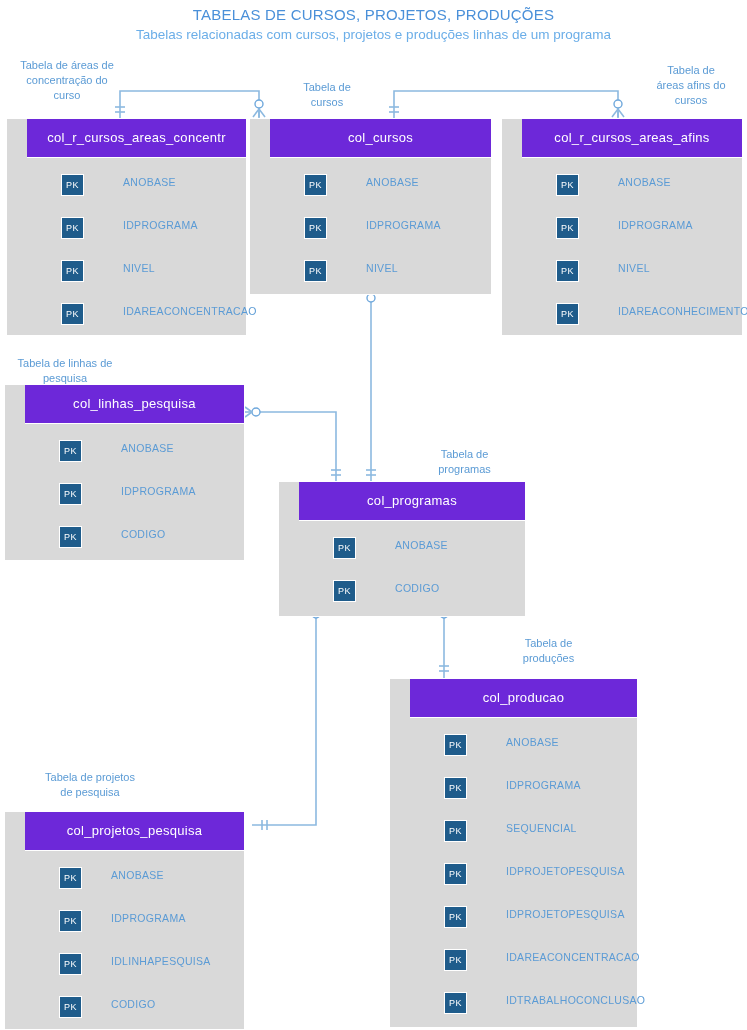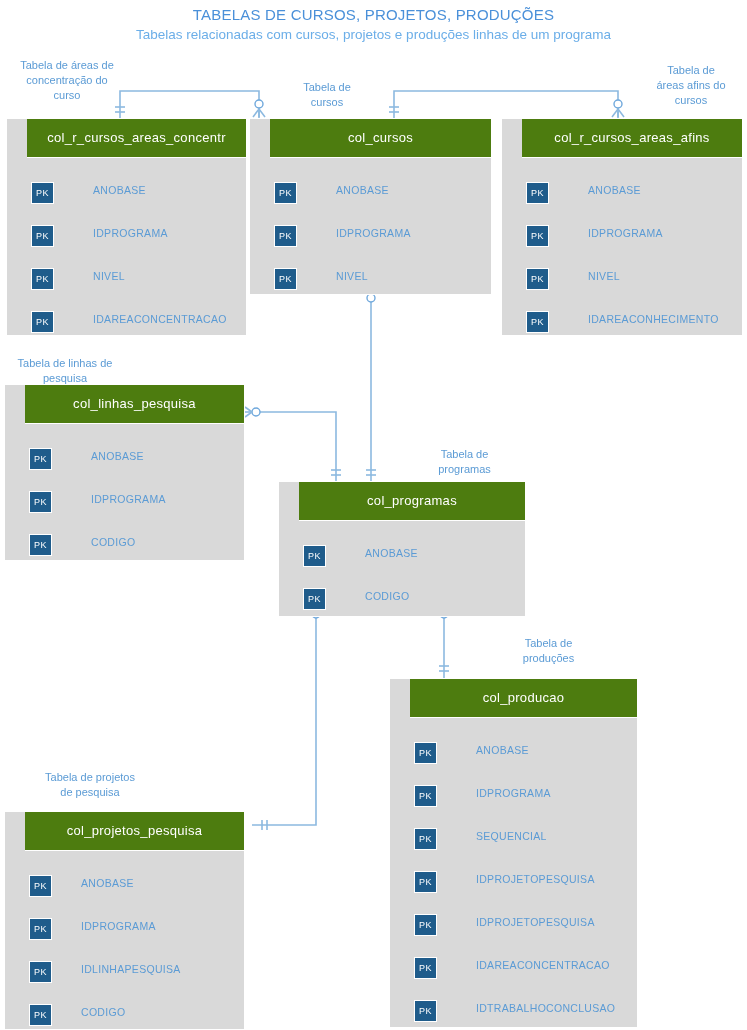--- a/index.html
+++ b/index.html
@@ -48,34 +48,35 @@
   }
 
   
   .entity {
     position: absolute;
     box-sizing: border-box;
     background: #D9D9D9;
     border: 1px solid #ffffff;
   }
   .entity-header {
-    background: #4d7c0f;
+    background: #6d28d9;
     color: #ffffff;
     text-align: center;
     font-size: 13px;
     letter-spacing: 0.3px;
     height: 38px;
     line-height: 38px;
     border-bottom: 1px solid #ffffff;
     overflow: hidden;
     white-space: nowrap;
     margin-left: 20px;
   }
   .entity-body {
-    padding: 16px;
+    padding: 8px;
+    margin-left: 38px;
   }
   .field-row {
     position: relative;
     height: 43px;
   }
   .pk-badge {
     position: absolute;
     left: 8px;
     top: 8px;
     width: 23px;

